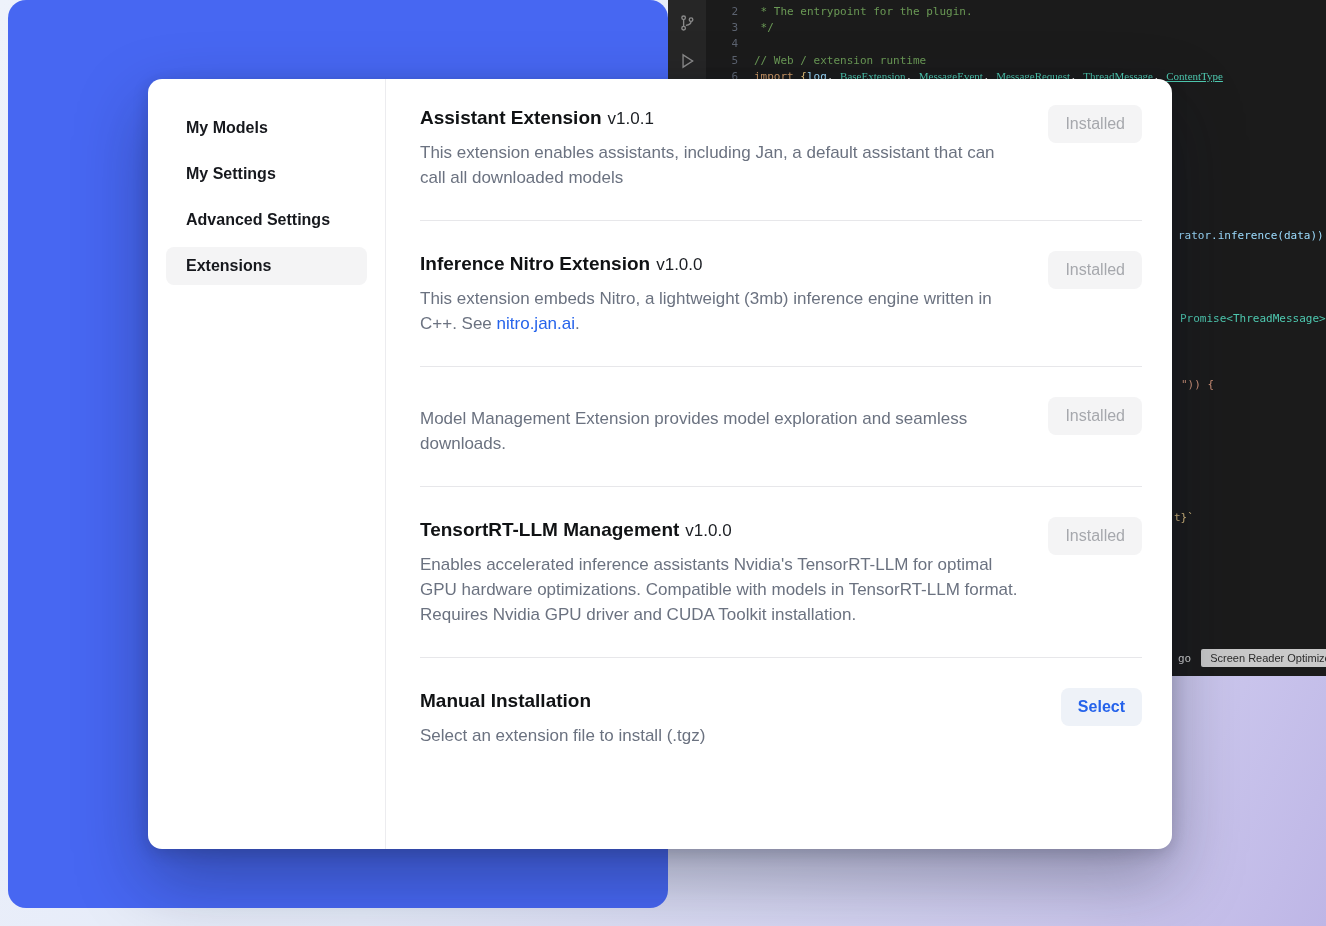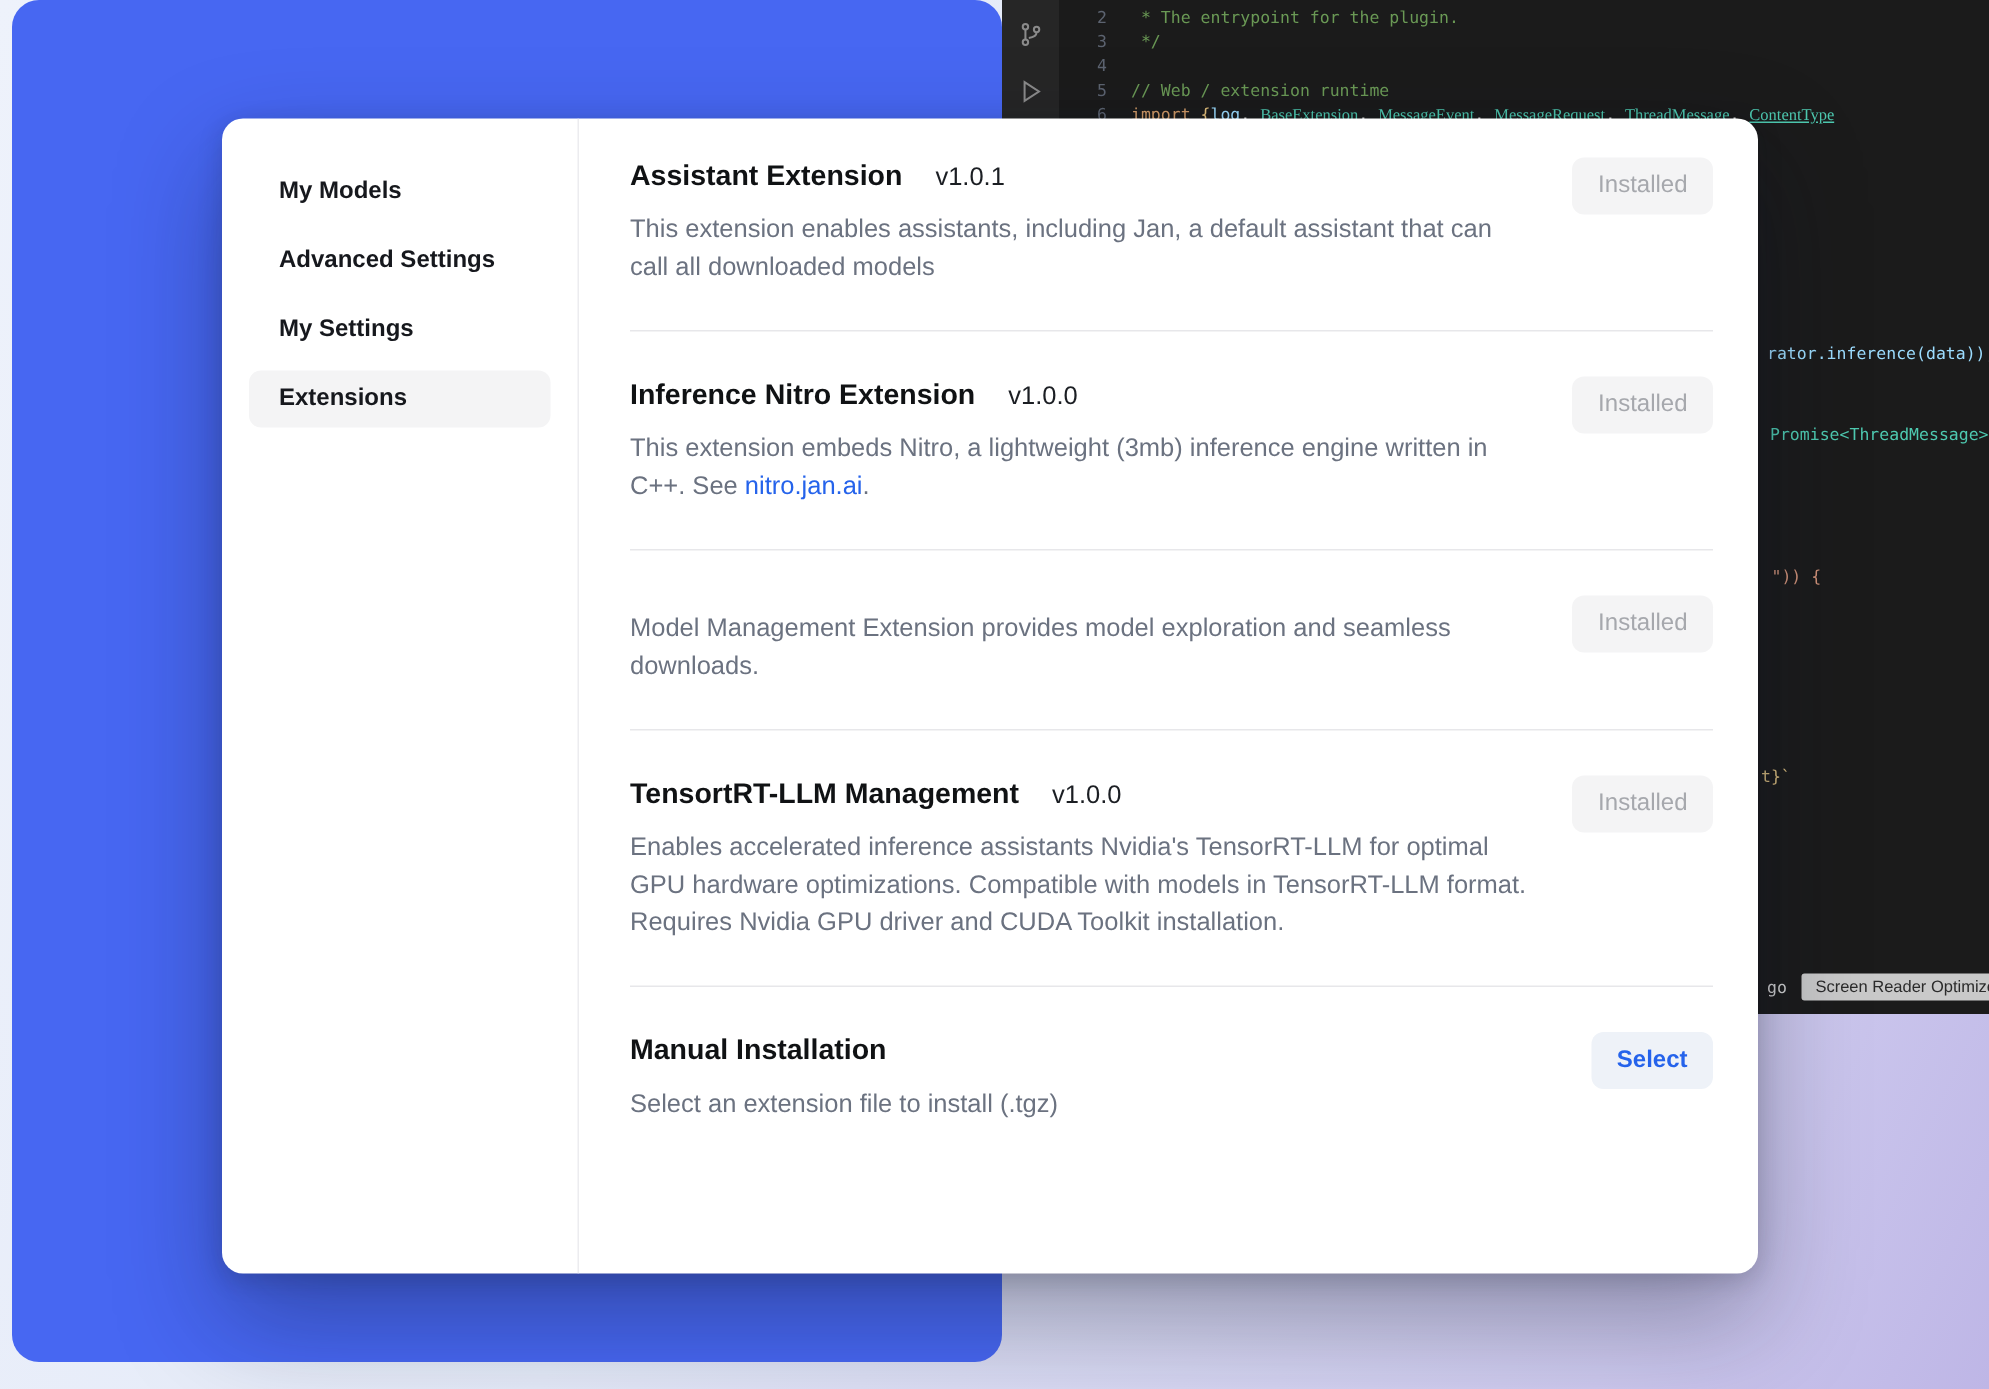--- a/index.html
+++ b/index.html
@@ -40,21 +40,21 @@
   .brace{ color:#e5c07b; }
   .punc { color:#d4d4d4; }
   .var  { color:#9cdcfe; }
   .type { color:#4ec9b0; text-decoration:underline;font-family:Liberation Serif, serif; }
 
   .frag {
     position:absolute; font-family:"DejaVu Sans Mono", monospace;
     font-size:11px; white-space:pre;
   }
   .frag1 { left:510px; top:229px; color:#9cdcfe; }
-  .frag2 { left:512px; top:283px; color:#4ec9b0; }
+  .frag2 { left:512px; top:312px; color:#4ec9b0; }
   .frag3 { left:513px; top:378px; color:#ce9178; }
   .frag4 { left:506px; top:511px; color:#d7ba7d; }
 
   .ed-status {
     position:absolute; left:510px; top:649px;
     display:flex; align-items:center; gap:10px;
   }
   .ed-status .go { color:#cfcfcf; font-size:11px; font-family:"DejaVu Sans Mono", monospace; }
   .ed-status .chip {
     background:#c9c9c9; color:#2b2b2b; font-size:11px; padding:3px 9px;
@@ -79,21 +79,21 @@
   .side-item.active { background:#f4f4f5; }
 
   .content { flex:1; padding:20px 30px 0 34px; }
   .ext-row {
     display:flex; justify-content:space-between; align-items:flex-start; gap:24px;
     padding:30px 0; border-bottom:1px solid #e7e7ea;
   }
   .ext-row:first-child { padding-top:6px; }
   .ext-row:last-child  { border-bottom:none; padding-bottom:0; }
   .ext-info { max-width:600px; }
-  .ext-title-line { display:flex; align-items:baseline; gap:22px; }
+  .ext-title-line { display:flex; align-items:baseline; gap:6px; }
   .ext-title { font-size:19px; font-weight:700; color:#101214; line-height:26px; }
   .ext-version { font-size:17px; font-weight:400; color:#1b1e23; }
   .ext-desc { margin-top:9px; font-size:17px; line-height:25px; color:#6b7280; }
   .ext-link { color:#2563eb; text-decoration:none; cursor:pointer; }
 
   .btn {
     flex:none; border:none; border-radius:8px; padding:10px 17px;
     font-family:"Liberation Sans", sans-serif; font-size:16px; cursor:pointer;
   }
   .btn-installed { background:#f4f4f5; color:#a6a8ad; font-weight:500; }
@@ -139,22 +139,22 @@
     <div class="ed-status">
       <span class="go">go</span>
       <span class="chip">Screen Reader Optimize</span>
     </div>
   </div>
 
   <div class="modal">
 
     <aside class="sidebar">
       <div class="side-item">My Models</div>
+      <div class="side-item">My Settings</div>
       <div class="side-item">Advanced Settings</div>
-      <div class="side-item">My Settings</div>
       <div class="side-item active">Extensions</div>
     </aside>
 
     <main class="content">
 
       <div class="ext-row">
         <div class="ext-info">
           <div class="ext-title-line">
             <span class="ext-title">Assistant Extension</span>
             <span class="ext-version">v1.0.1</span>

